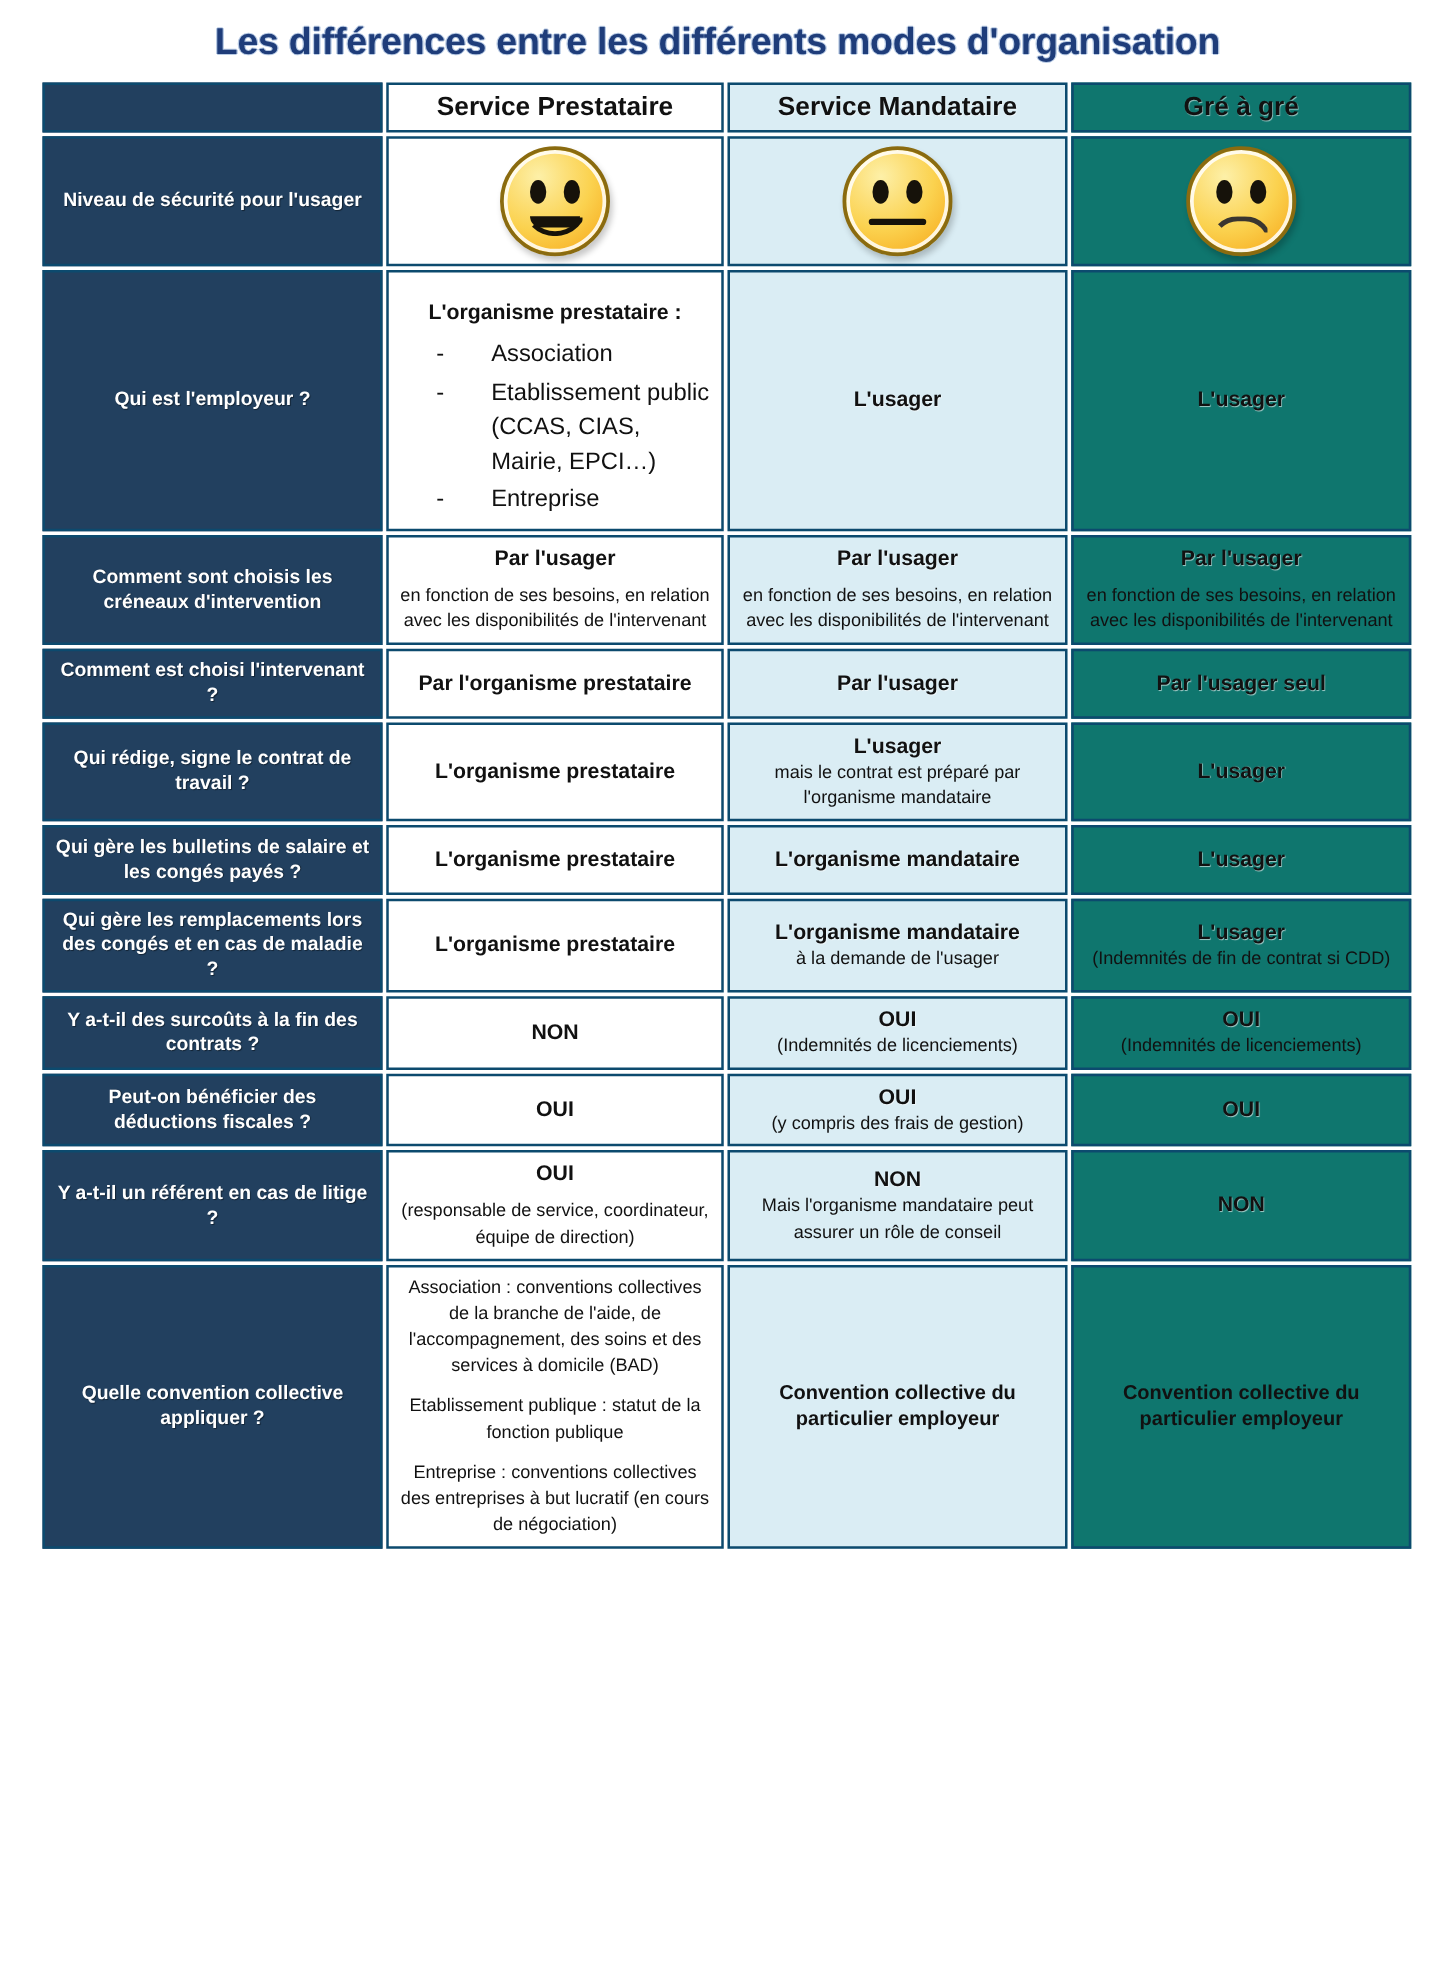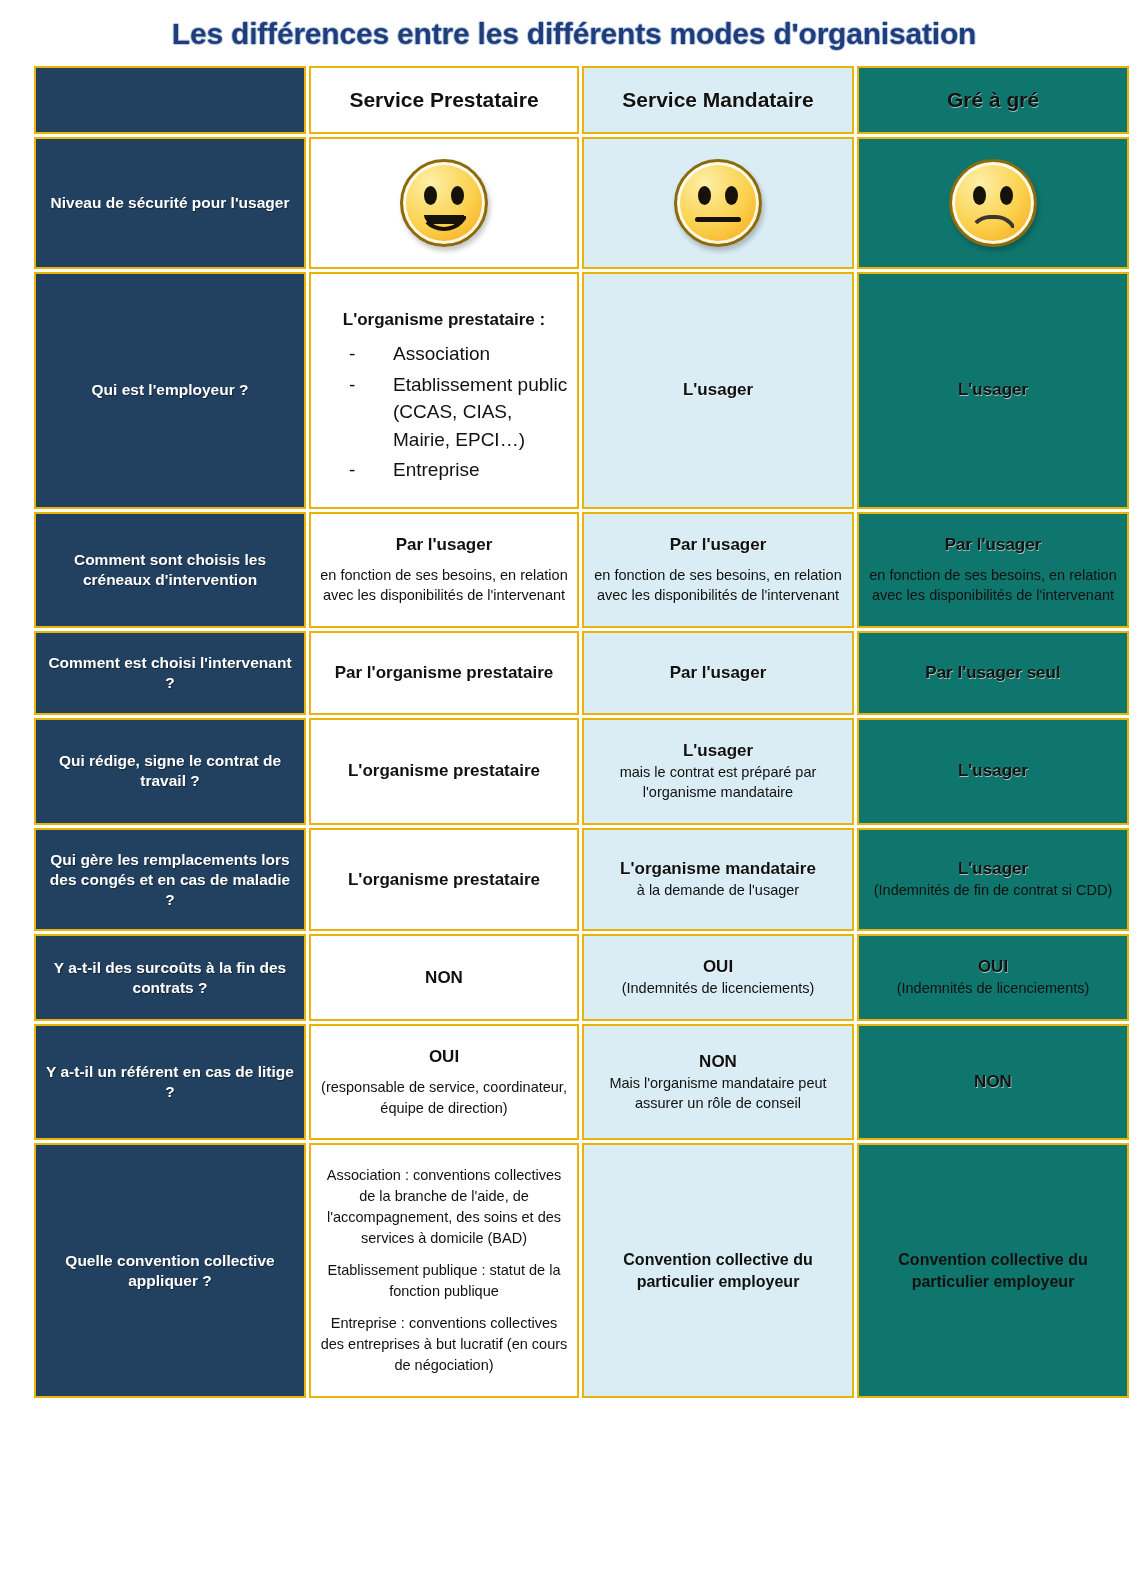--- a/index.html
+++ b/index.html
@@ -45,23 +45,23 @@
     width: 1086px;
   }
   table.cmp {
     border-collapse: separate;
     border-spacing: 3px 3px;
     width: 1086px;
     table-layout: fixed;
     background: #ffffff;
   }
   table.cmp td, table.cmp th {
-    border: 2px solid #eab308;
+    border: 2px solid #0c4a6e;
     vertical-align: middle;
-    padding: 20px 8px;
+    padding: 6px 8px;
     box-sizing: border-box;
     text-align: center;
   }
 
   col.c-label { width: 272px; }
   col.c-pres  { width: 270px; }
   col.c-mand  { width: 272px; }
   col.c-gre   { width: 272px; }
 
   
@@ -326,20 +326,32 @@
           </td>
           <td class="cell-mand">
             <div class="strong">L'usager</div>
             <div class="sub">mais le contrat est préparé par l'organisme mandataire</div>
           </td>
           <td class="cell-gre">
             <div class="strong">L'usager</div>
           </td>
         </tr>
 
+        <tr>
+          <td class="cell-label">Qui gère les bulletins de salaire et les congés payés ?</td>
+          <td class="cell-pres">
+            <div class="strong">L'organisme prestataire</div>
+          </td>
+          <td class="cell-mand">
+            <div class="strong">L'organisme mandataire</div>
+          </td>
+          <td class="cell-gre">
+            <div class="strong">L'usager</div>
+          </td>
+        </tr>
 
         <tr>
           <td class="cell-label">Qui gère les remplacements lors des congés et en cas de maladie ?</td>
           <td class="cell-pres">
             <div class="strong">L'organisme prestataire</div>
           </td>
           <td class="cell-mand">
             <div class="strong">L'organisme mandataire</div>
             <div class="sub">à la demande de l'usager</div>
           </td>
@@ -357,20 +369,33 @@
           <td class="cell-mand">
             <div class="strong">OUI</div>
             <div class="sub">(Indemnités de licenciements)</div>
           </td>
           <td class="cell-gre">
             <div class="strong">OUI</div>
             <div class="sub">(Indemnités de licenciements)</div>
           </td>
         </tr>
 
+        <tr>
+          <td class="cell-label">Peut-on bénéficier des déductions fiscales ?</td>
+          <td class="cell-pres">
+            <div class="strong">OUI</div>
+          </td>
+          <td class="cell-mand">
+            <div class="strong">OUI</div>
+            <div class="sub">(y compris des frais de gestion)</div>
+          </td>
+          <td class="cell-gre">
+            <div class="strong">OUI</div>
+          </td>
+        </tr>
 
         <tr>
           <td class="cell-label">Y a-t-il un référent en cas de litige ?</td>
           <td class="cell-pres">
             <div class="strong">OUI</div>
             <div class="sub sub-top">(responsable de service, coordinateur, équipe de direction)</div>
           </td>
           <td class="cell-mand">
             <div class="strong">NON</div>
             <div class="sub">Mais l'organisme mandataire peut assurer un rôle de conseil</div>

